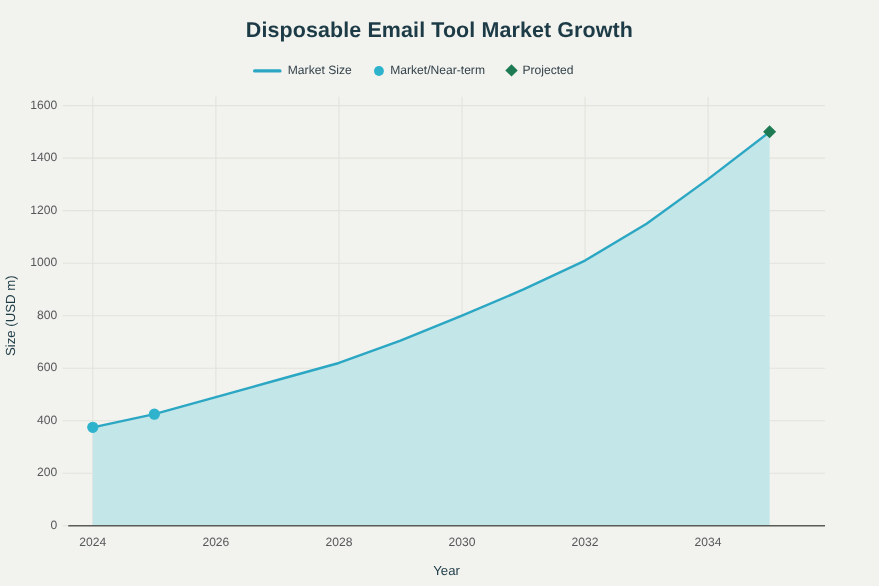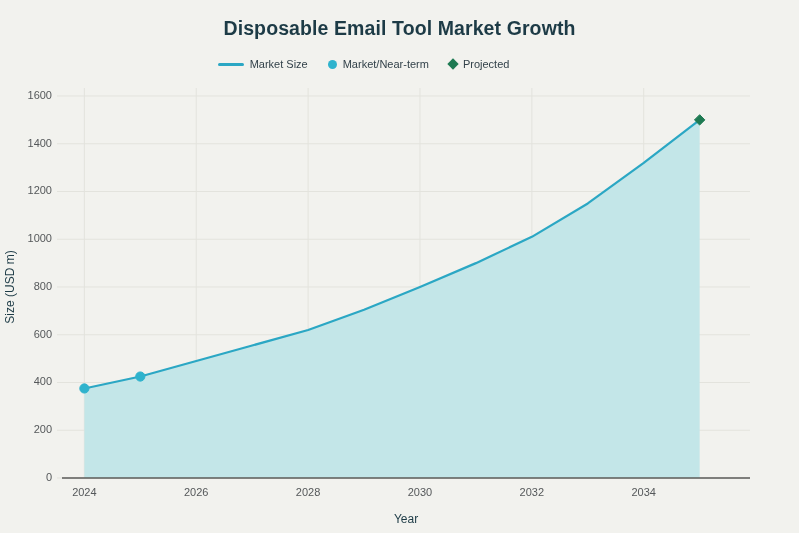--- a/index.html
+++ b/index.html
@@ -26,21 +26,21 @@
     width: 799px;
     text-align: center;
     font-size: 19.5px;
     font-weight: bold;
     color: #1d3b46;
     letter-spacing: 0.1px;
   }
   #legend {
     position: absolute;
     top: 58px;
-    left: 4px;
+    left: 16px;
     width: 719px;
     display: flex;
     justify-content: center;
     align-items: center;
     gap: 20px;
   }
   .legend-item {
     display: flex;
     align-items: center;
     gap: 6px;

